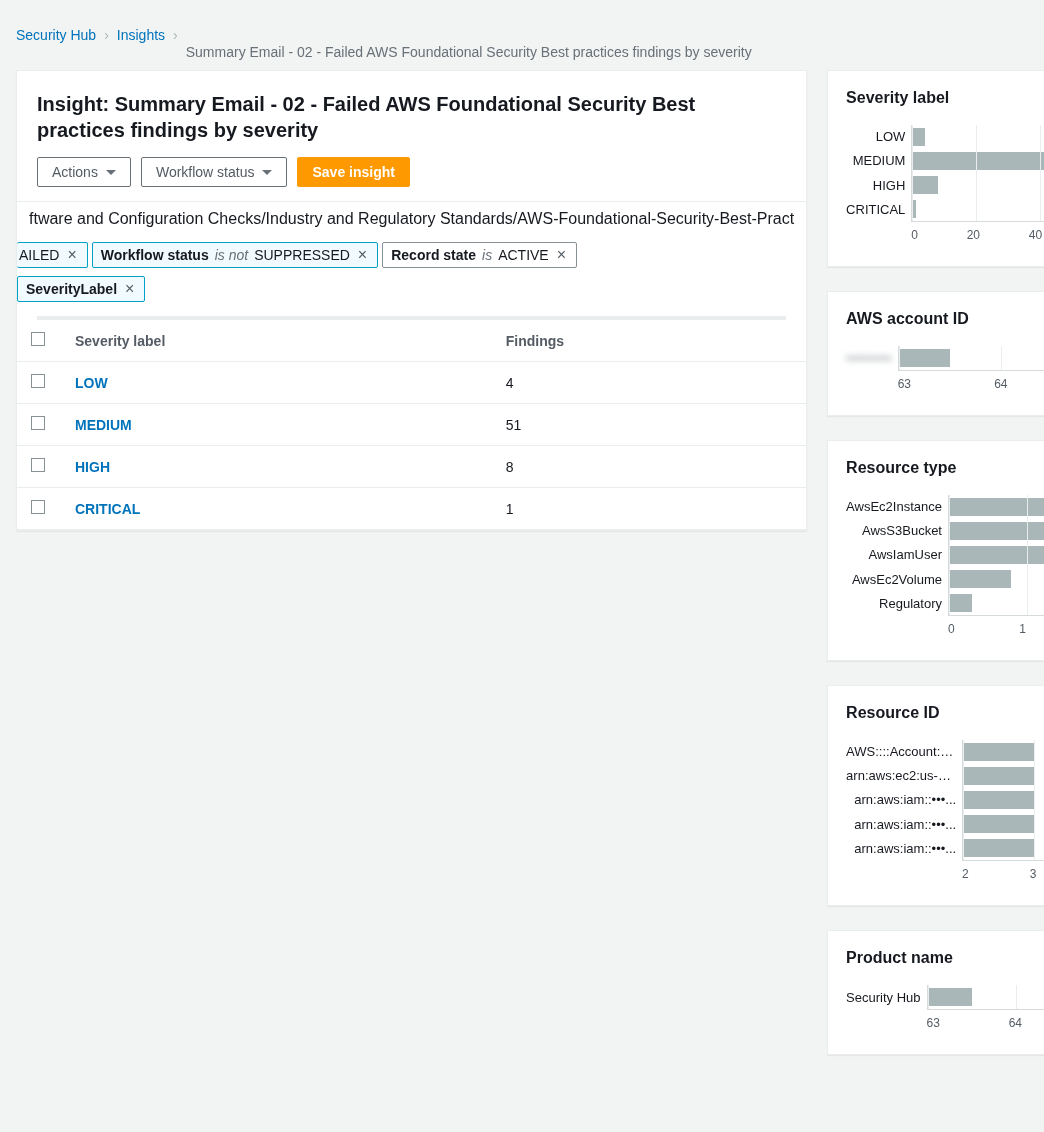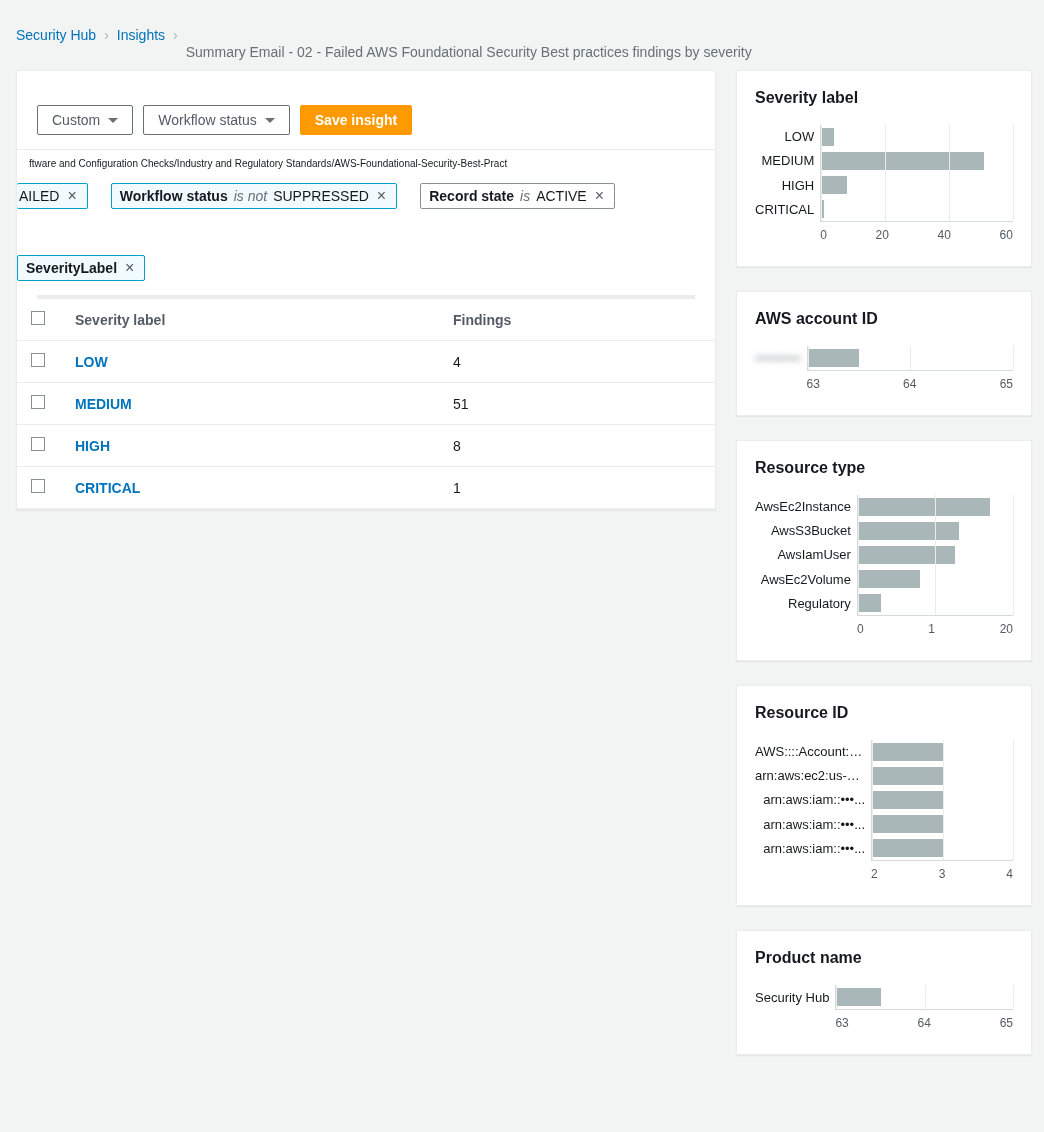--- a/index.html
+++ b/index.html
@@ -38,25 +38,25 @@
   border: 1px solid #687078; background: #fff; color: #545b64;
   padding: 6px 14px; font-size: 14px; border-radius: 2px; cursor: pointer;
   display: inline-flex; align-items: center; gap: 8px;
 }
 .btn.primary { background: #ff9900; border-color: #ff9900; color: #fff; font-weight: 700; }
 .btn .caret { display:inline-block; width:0;height:0;border-left:5px solid transparent;border-right:5px solid transparent;border-top:5px solid #687078; }
 
 
 .filter-strip { padding: 0; }
 .filter-text-row {
-  padding: 8px 12px; border-top: 1px solid #eaeded; color: #16191f; font-size: 10px;
+  padding: 8px 12px; border-top: 1px solid #eaeded; color: #16191f; font-size: 16px;
   white-space: nowrap; overflow: hidden;
 }
 .filter-chips-row {
-  display: flex; flex-wrap: wrap; gap: 23px; padding: 6px 0 6px 0;
+  display: flex; flex-wrap: wrap; gap: 4px; padding: 6px 0 6px 0;
 }
 .chip {
   display: inline-flex; align-items: center; gap: 6px;
   border: 1px solid #879196; background: #fff;
   padding: 4px 8px; font-size: 14px; border-radius: 2px;
 }
 .chip.active { border-color: #00a1c9; background: #f1faff; }
 .chip .field { font-weight: 700; color: #16191f; }
 .chip .op { font-style: italic; color: #687078; }
 .chip .val { color: #16191f; }
@@ -124,23 +124,24 @@
     <span class="current">Summary Email - 02 - Failed AWS Foundational Security Best practices findings by severity</span>
   </div>
 
   <div class="layout">
 
     <div class="left">
 
       <div class="panel">
 
         <div class="insight-header">
+          <h1>Insight: Summary Email - 02 - Failed AWS Foundational Security Best practices findings by severity</h1>
           <div class="actions-row">
             <button class="btn">
-              <span>Custom</span>
+              <span>Actions</span>
               <span class="caret"></span>
             </button>
             <button class="btn">
               <span>Workflow status</span>
               <span class="caret"></span>
             </button>
             <button class="btn primary">Save insight</button>
           </div>
         </div>
 

